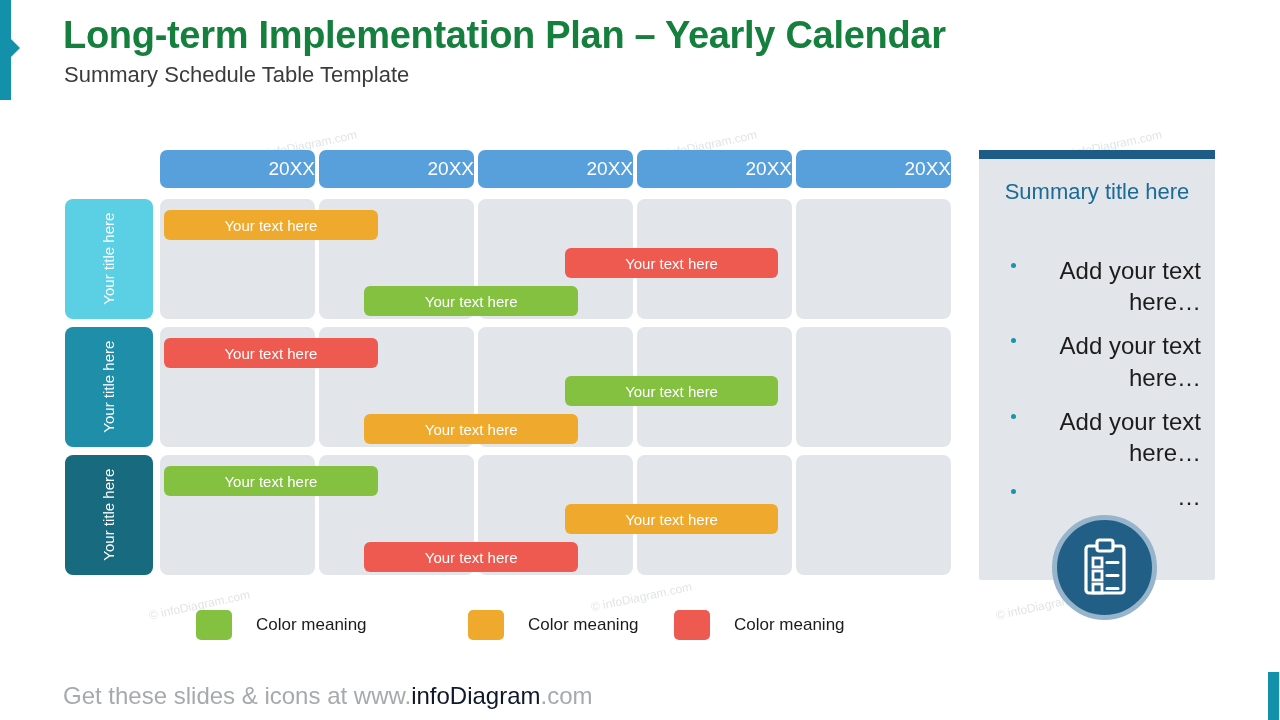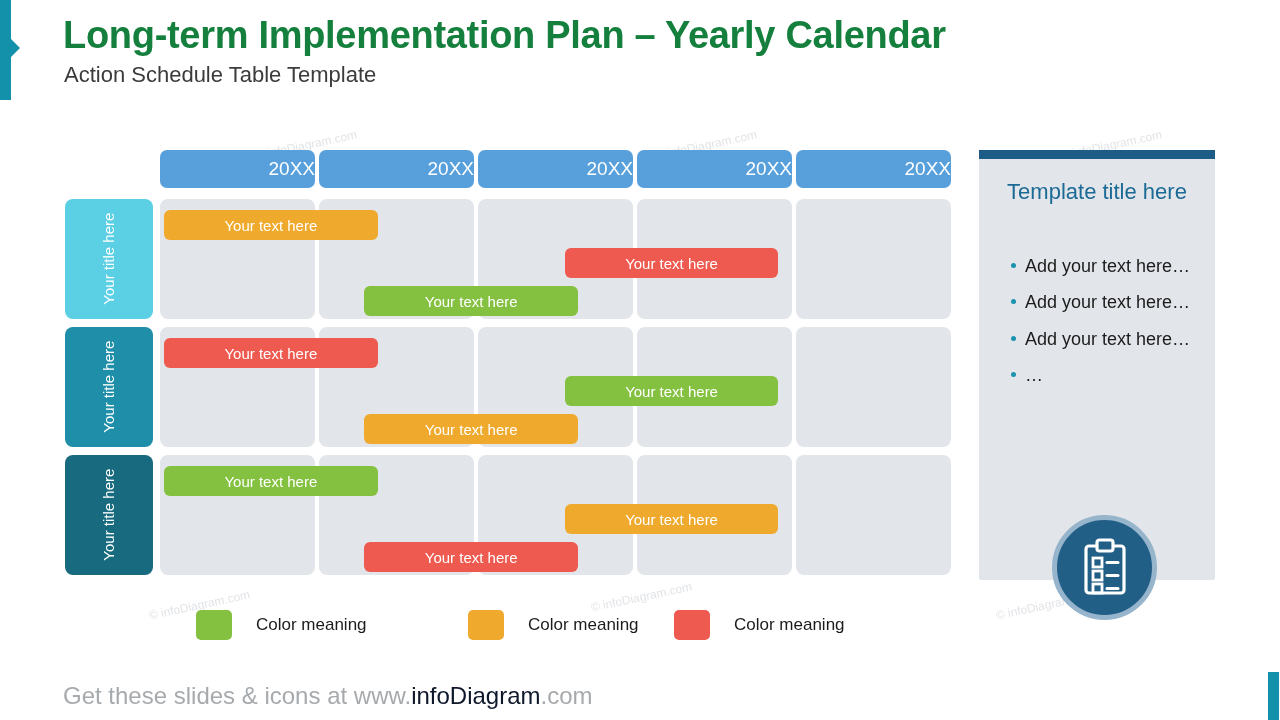--- a/index.html
+++ b/index.html
@@ -162,23 +162,24 @@
   .summary-list {
     position: absolute;
     left: 14px;
     top: 105px;
     width: 208px;
   }
   .summary-item {
     position: relative;
     padding-left: 32px;
     margin-bottom: 13px;
-    font-size: 18px;
+    font-size: 24px;
     color: #1c1c1c;
     line-height: 1.3;
+    text-align: right;
   }
   .summary-item .dot {
     position: absolute;
     left: 18px;
     top: 8px;
     width: 5px;
     height: 5px;
     border-radius: 50%;
     background: #1B93AE;
   }
@@ -235,21 +236,21 @@
   .footer b { color: #0f172a; font-weight: 400; }
 </style>
 </head>
 <body>
 
 <div class="left-accent"></div>
 <div class="left-accent-arrow"></div>
 <div class="right-accent"></div>
 
 <div class="page-title">Long-term Implementation Plan – Yearly Calendar</div>
-<div class="page-subtitle">Action Schedule Table Template</div>
+<div class="page-subtitle">Summary Schedule Table Template</div>
 
 <div id="watermark-layer">
     <div class="watermark" style="left: 255px; top: 138px;">© infoDiagram.com</div>
     <div class="watermark" style="left: 655px; top: 138px;">© infoDiagram.com</div>
     <div class="watermark" style="left: 1060px; top: 138px;">© infoDiagram.com</div>
     <div class="watermark" style="left: 148px; top: 598px;">© infoDiagram.com</div>
     <div class="watermark" style="left: 590px; top: 590px;">© infoDiagram.com</div>
     <div class="watermark" style="left: 995px; top: 598px;">© infoDiagram.com</div>
   </div>
 
@@ -317,21 +318,21 @@
     <div class="bar" style="left: 499.68px; width: 213.78px; top: 354px; background: rgb(239, 169, 44);">
       <span>Your text here</span>
     </div>
     <div class="bar" style="left: 299.34px; width: 213.78px; top: 392px; background: rgb(238, 90, 79);">
       <span>Your text here</span>
     </div>
   </div>
 
 <div class="summary-panel">
   <div class="summary-topbar"></div>
-  <div class="summary-title">Template title here</div>
+  <div class="summary-title">Summary title here</div>
   <div class="summary-list" id="summary-list">
       <div class="summary-item"><span class="dot"></span><span>Add your text here…</span></div>
       <div class="summary-item"><span class="dot"></span><span>Add your text here…</span></div>
       <div class="summary-item"><span class="dot"></span><span>Add your text here…</span></div>
       <div class="summary-item"><span class="dot"></span><span>…</span></div>
     </div>
 </div>
 
 <div class="summary-icon-wrap">
   <svg width="56" height="60" viewBox="0 0 56 60" aria-hidden="true">

